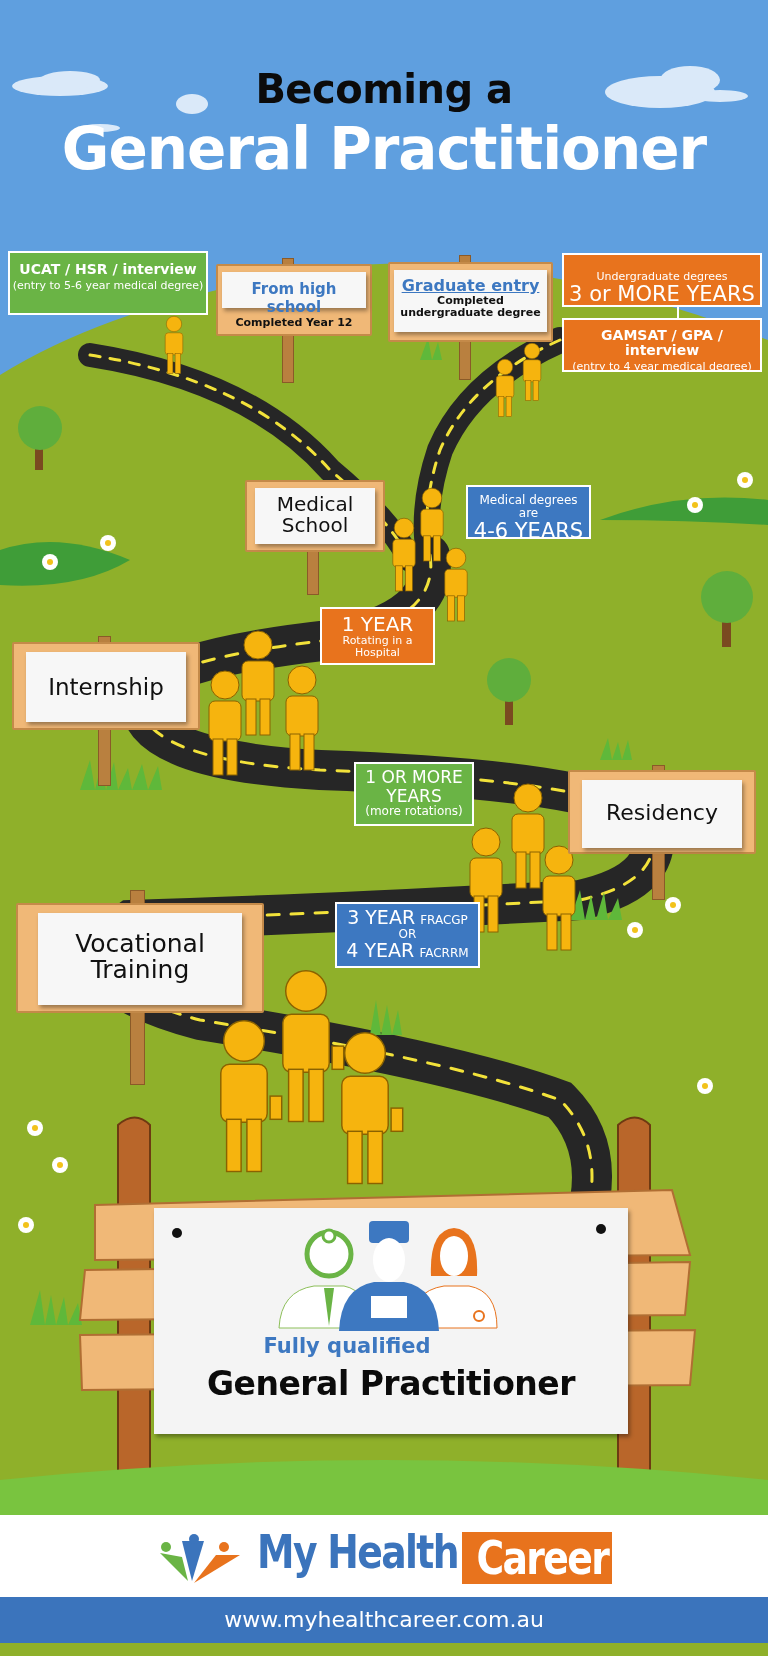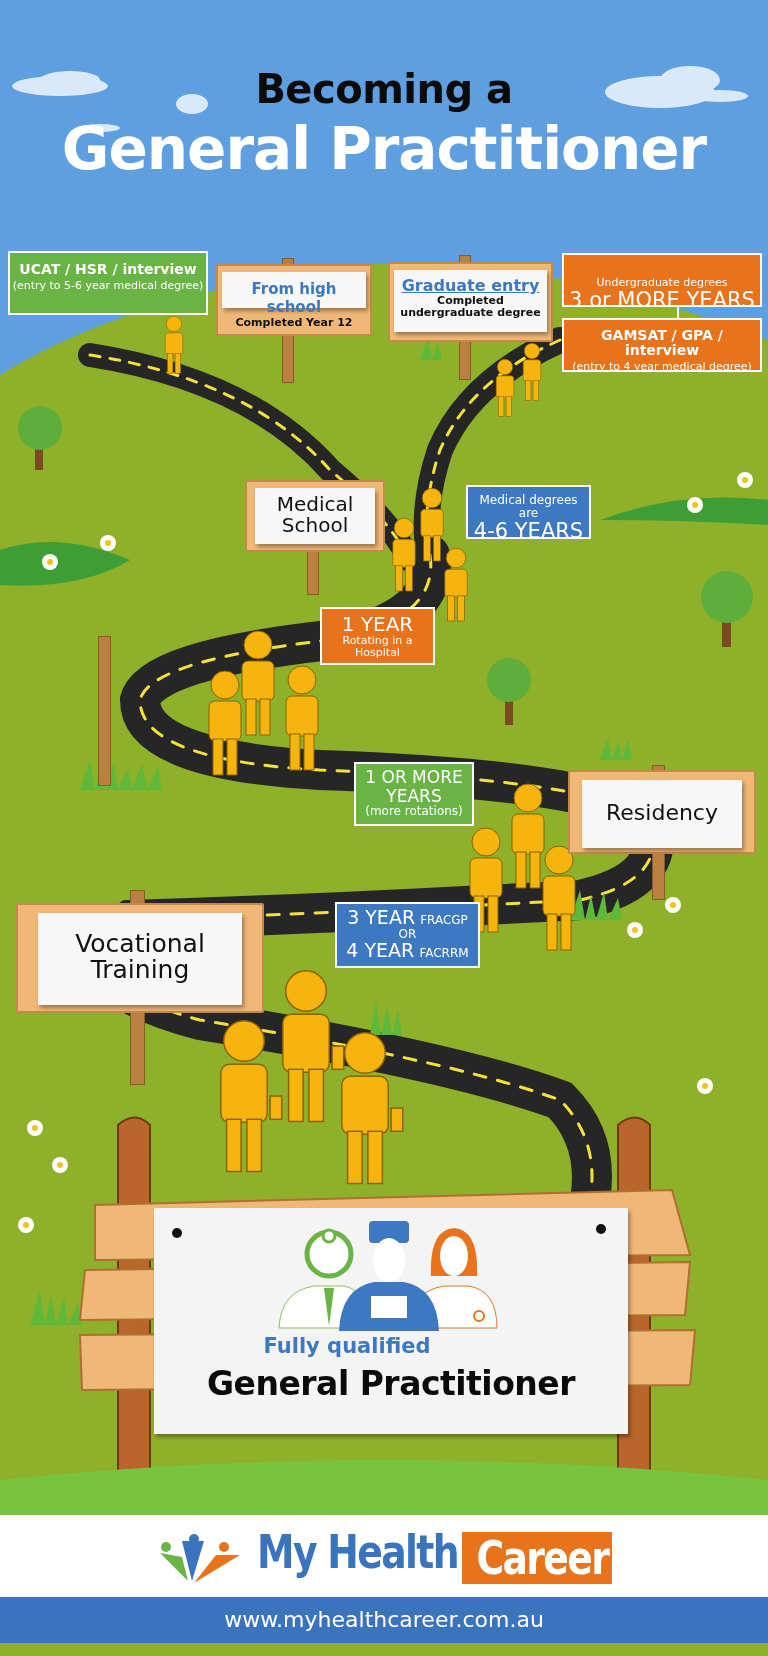--- a/index.html
+++ b/index.html
@@ -235,21 +235,21 @@
 
   <div class="abs post" style="left:459px; top:255px; width:12px; height:125px;"></div>
   <div class="abs plank-sign" style="left:388px; top:262px; width:165px; height:80px;">
     <div class="paper" style="margin:6px 4px; padding:6px 2px; height:62px;">
       <div style="font-size:16px; font-weight:bold; color:#3d78c1;text-decoration:underline;">Graduate entry</div>
       <div style="font-size:11px; font-weight:bold; line-height:1.05;">Completed</div>
       <div style="font-size:11px; font-weight:bold; line-height:1.05;">undergraduate degree</div>
     </div>
   </div>
 
-  <div class="abs callout orange" style="left:562px; top:253px; width:200px; height:54px; padding-top:22px;">
+  <div class="abs callout orange" style="left:562px; top:253px; width:200px; height:54px; padding-top:16px;">
     <div style="font-size:11px;">Undergraduate degrees</div>
     <div style="font-size:21px;">3 or MORE YEARS</div>
   </div>
   <div class="abs" style="left:677px; top:307px; width:2px; height:11px; background:#fff;"></div>
 
   <div class="abs callout orange" style="left:562px; top:318px; width:200px; height:54px; padding-top:8px;">
     <div style="font-size:14px; font-weight:bold;">GAMSAT / GPA / interview</div>
     <div style="font-size:11px; margin-top:2px;">(entry to 4 year medical degree)</div>
   </div>
 
@@ -259,20 +259,25 @@
       <div style="font-size:20px; line-height:1.05;">Medical</div>
       <div style="font-size:20px; line-height:1.05;">School</div>
     </div>
   </div>
   <div class="abs callout blue" style="left:466px; top:485px; width:125px; height:54px; padding-top:7px;">
     <div style="font-size:12px;">Medical degrees are</div>
     <div style="font-size:21px;">4-6 YEARS</div>
   </div>
 
   <div class="abs post" style="left:98px; top:636px; width:13px; height:150px;"></div>
+  <div class="abs plank-sign" style="left:12px; top:642px; width:188px; height:88px;">
+    <div class="paper" style="margin:8px 12px; padding:22px 2px; height:70px;">
+      <div style="font-size:23px;">Internship</div>
+    </div>
+  </div>
   <div class="abs callout orange" style="left:320px; top:607px; width:115px; height:58px; padding-top:4px;">
     <div style="font-size:20px;">1 YEAR</div>
     <div style="font-size:11px;">Rotating in a</div>
     <div style="font-size:11px;">Hospital</div>
   </div>
 
   <div class="abs post" style="left:652px; top:765px; width:13px; height:135px;"></div>
   <div class="abs plank-sign" style="left:568px; top:770px; width:188px; height:84px;">
     <div class="paper" style="margin:8px 12px; padding:20px 2px; height:68px;">
       <div style="font-size:22px;">Residency</div>

